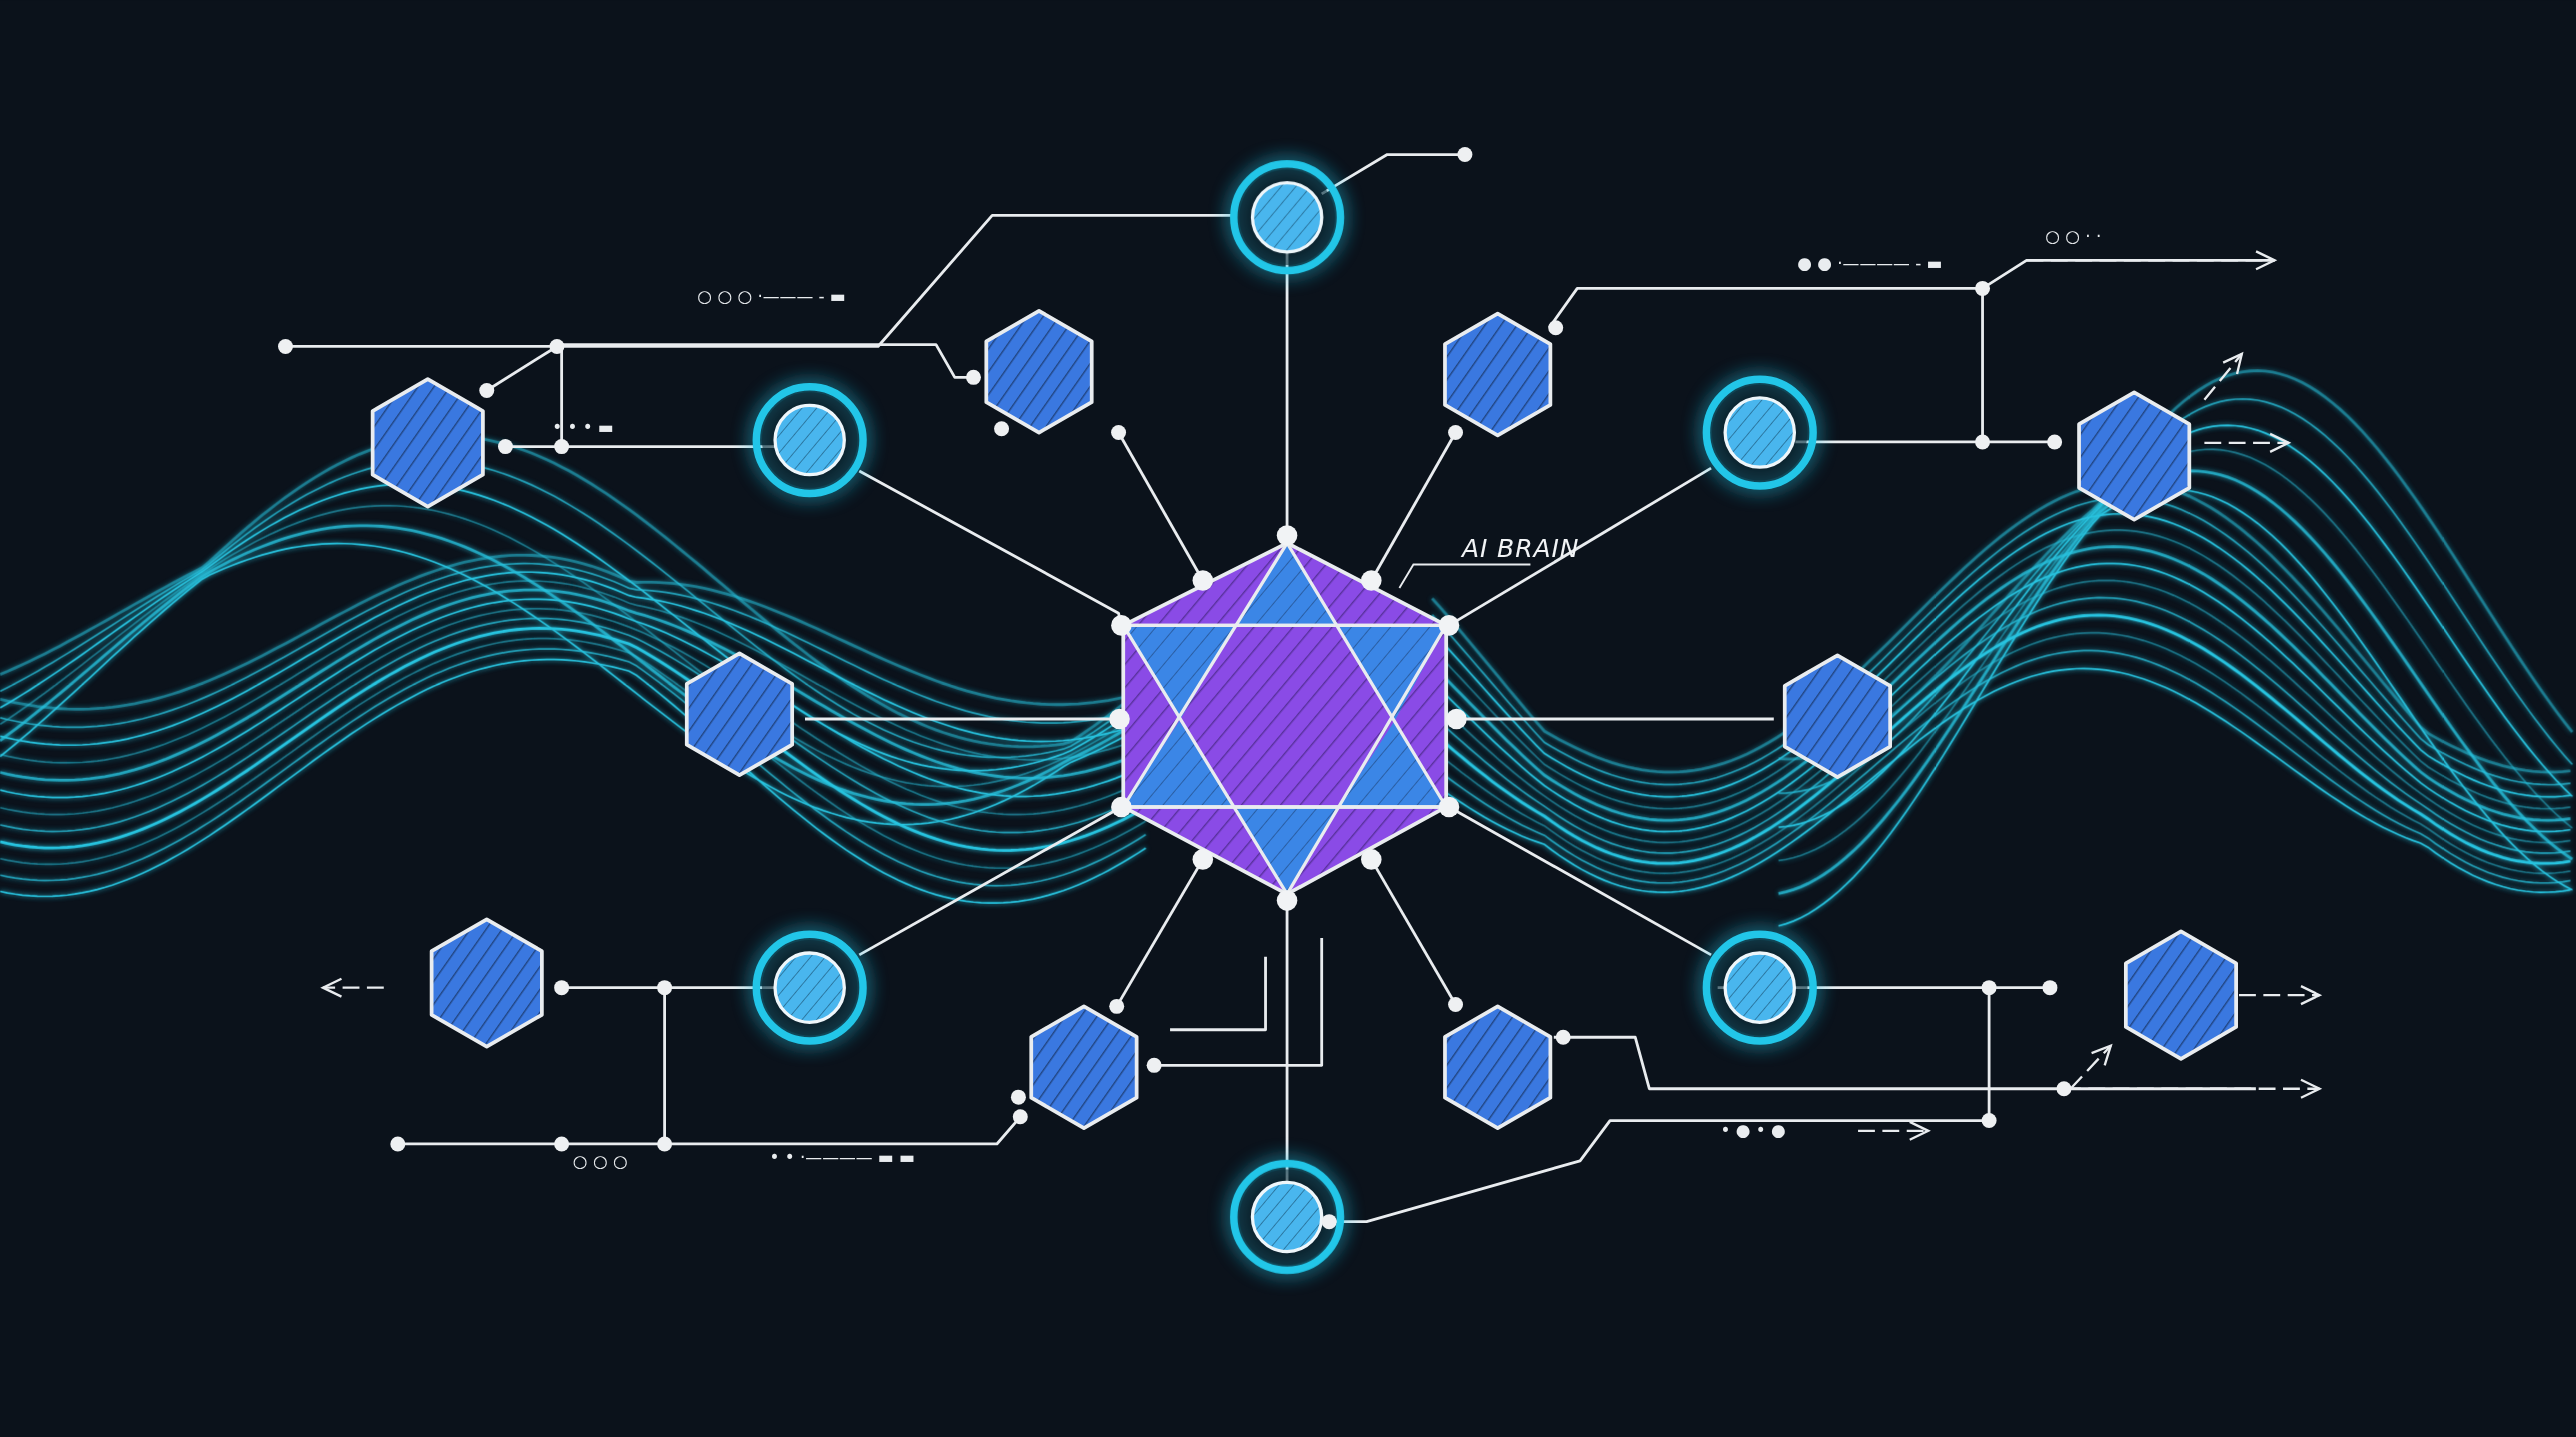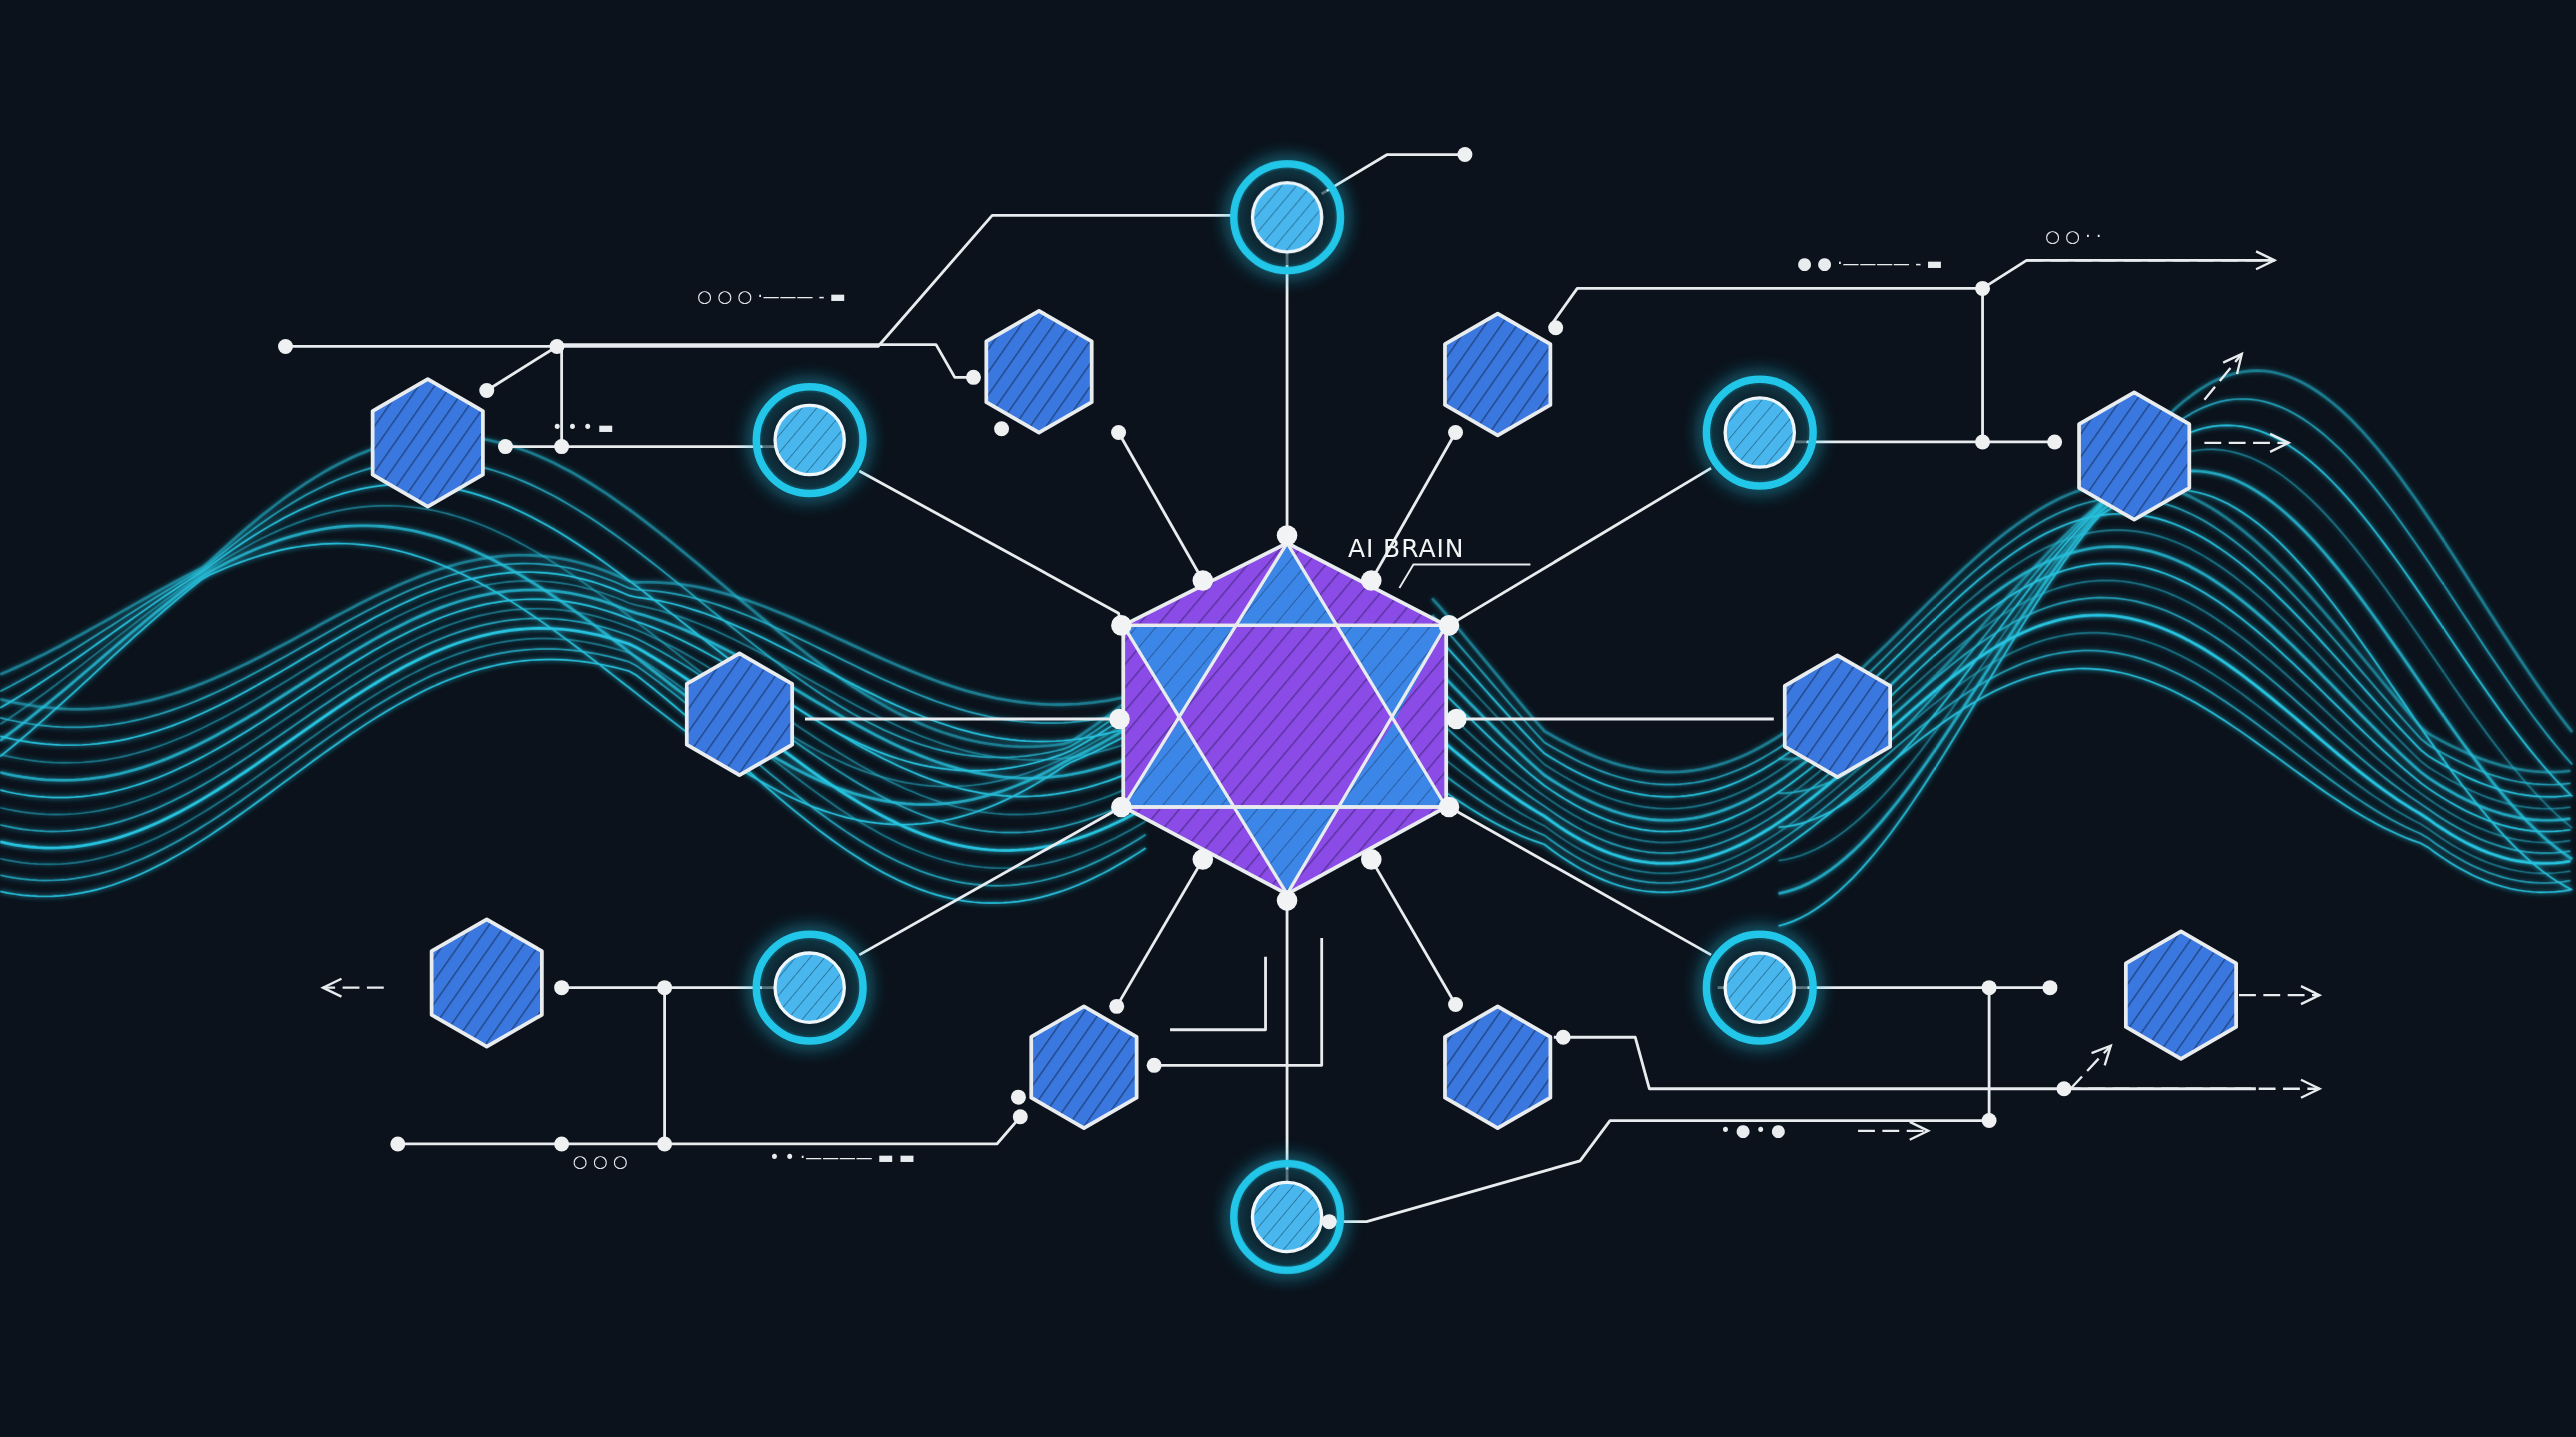--- a/index.html
+++ b/index.html
@@ -260,17 +260,17 @@
       <circle cx="1670" cy="1108" r="8" fill="#eef0f2"></circle>
       <circle cx="1233" cy="1138" r="8" fill="#eef0f2"></circle>
       <circle cx="2125" cy="1055" r="8" fill="#eef0f2"></circle>
       <circle cx="2190" cy="1055" r="8" fill="#eef0f2"></circle>
       <circle cx="2125" cy="1197" r="8" fill="#eef0f2"></circle>
       <circle cx="2205" cy="1163" r="8" fill="#eef0f2"></circle>
       <circle cx="1420" cy="1305" r="8" fill="#eef0f2"></circle>
     </g>
 </svg>
 
-<div class="label-ai" style="left:1348px; top:534px;">AI BRAIN</div>
+<div class="label-ai" style="left:1462px; top:534px;font-style:italic;">AI BRAIN</div>
 <svg style="position:absolute;left:0;top:0;pointer-events:none" width="2576" height="1438" viewBox="0 0 2752 1536">
   <polyline points="1495,628 1510,603 1635,603" fill="none" stroke="#e9ecef" stroke-width="2"></polyline>
 </svg>
 
 
 </body></html>

